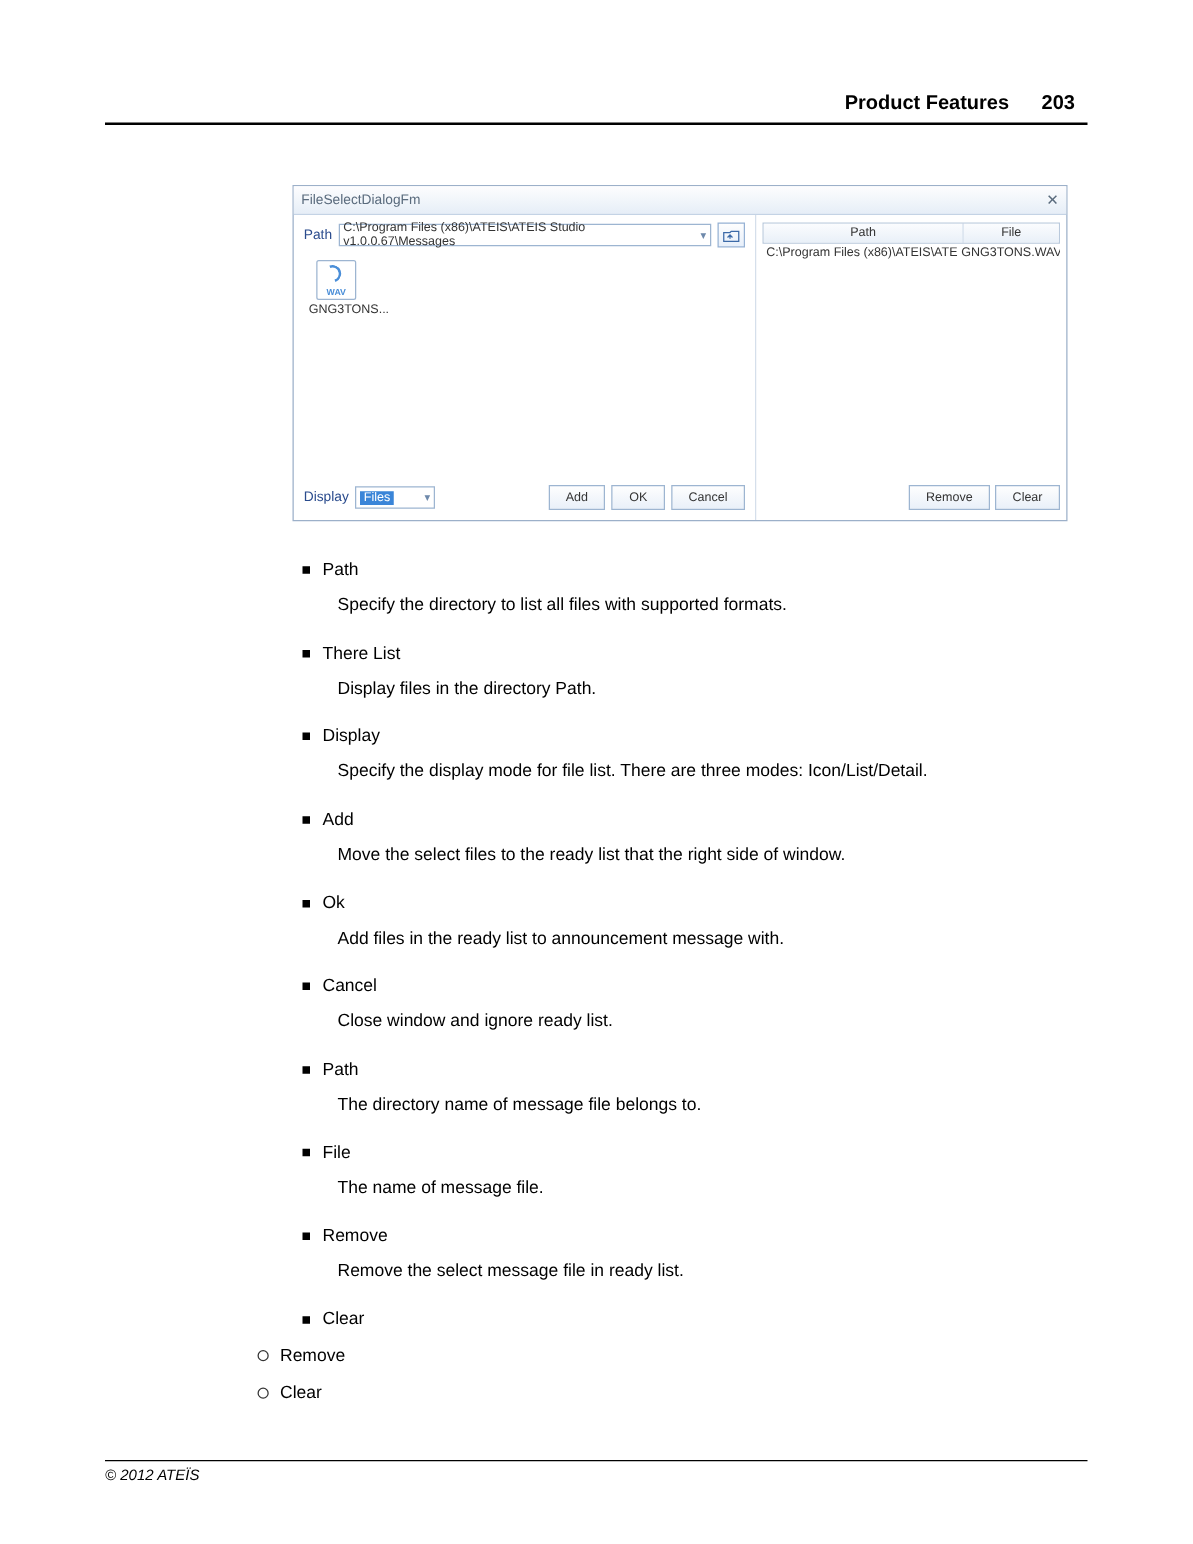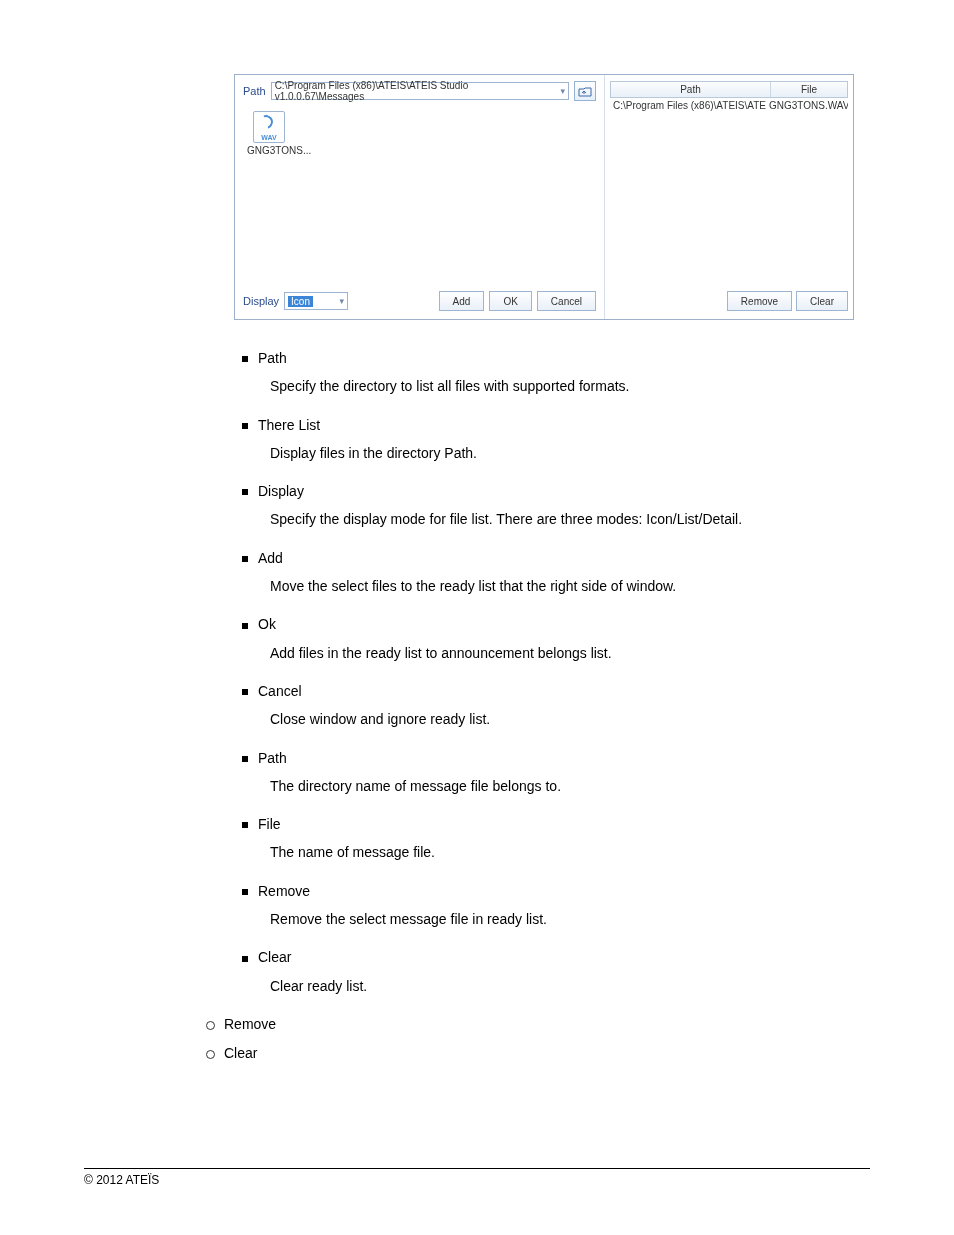--- a/index.html
+++ b/index.html
@@ -40,29 +40,37 @@
   .td.f{flex:0 0 76px}
   .rl{flex:1;min-height:170px}
   .rbot{display:flex;justify-content:flex-end;gap:4px;margin-top:6px}
   .list{margin:28px 0 0 158px;font-size:14px;line-height:1.45}
   .li{margin-bottom:9px}
   .bsq{display:inline-block;width:6px;height:6px;background:#000;vertical-align:middle;margin-right:10px;margin-left:0}
   .bo{display:inline-block;width:7px;height:7px;border:1px solid #333;border-radius:50%;vertical-align:middle;margin-right:9px;margin-left:-32px}
   .term{display:inline}
   .desc{margin:8px 0 18px 28px}
   .o-item{margin-left:-4px;margin-bottom:9px}
-  .ftr{position:absolute;left:84px;right:84px;bottom:48px;border-top:1.5px solid #000;padding-top:4px;font-size:12px}
+  .ftr{position:absolute;left:84px;right:84px;bottom:48px;border-top:1.5px solid #000;padding-top:4px;font-style:italic;font-size:12px}
 </style>
 </head>
 <body>
 
 <div class="page">
+  <div class="hdr">
+    <span class="hdr-title">Product Features</span>
+    <span class="hdr-page">203</span>
+  </div>
 
   <div class="dialog-wrap">
     <div class="dialog">
+      <div class="dl-title">
+        <span>FileSelectDialogFm</span>
+        <span class="x">✕</span>
+      </div>
       <div class="dl-body">
         <div class="left">
           <div class="path-row">
             <span class="path-lbl">Path</span>
             <div class="path-input">
               <span>C:\Program Files (x86)\ATEIS\ATEIS Studio v1.0.0.67\Messages</span>
               <span class="dd">▾</span>
             </div>
             <div class="up-btn">
               <svg width="14" height="12" viewBox="0 0 14 12">
@@ -73,21 +81,21 @@
           </div>
           <div class="file-area">
             <div class="file-ico">
               <div class="wav"></div>
               <span>GNG3TONS...</span>
             </div>
           </div>
           <div class="bot-row">
             <span class="disp-lbl">Display</span>
             <div class="disp-sel">
-              <span class="val">Icon</span>
+              <span class="val">Files</span>
               <span class="dd">▾</span>
             </div>
             <div class="spacer"></div>
             <div class="btn">Add</div>
             <div class="btn">OK</div>
             <div class="btn">Cancel</div>
           </div>
         </div>
         <div class="right">
           <div class="tbl-hdr">
@@ -107,25 +115,25 @@
         </div>
       </div>
     </div>
   </div>
 
   <div class="list">
     <div class="li"><span class="bsq"></span><span class="term">Path</span><div class="desc">Specify the directory to list all files with supported formats.</div></div>
     <div class="li"><span class="bsq"></span><span class="term">There List</span><div class="desc">Display files in the directory Path.</div></div>
     <div class="li"><span class="bsq"></span><span class="term">Display</span><div class="desc">Specify the display mode for file list. There are three modes: Icon/List/Detail.</div></div>
     <div class="li"><span class="bsq"></span><span class="term">Add</span><div class="desc">Move the select files to the ready list that the right side of window.</div></div>
-    <div class="li"><span class="bsq"></span><span class="term">Ok</span><div class="desc">Add files in the ready list to announcement belongs list.</div></div>
+    <div class="li"><span class="bsq"></span><span class="term">Ok</span><div class="desc">Add files in the ready list to announcement message with.</div></div>
     <div class="li"><span class="bsq"></span><span class="term">Cancel</span><div class="desc">Close window and ignore ready list.</div></div>
     <div class="li"><span class="bsq"></span><span class="term">Path</span><div class="desc">The directory name of message file belongs to.</div></div>
     <div class="li"><span class="bsq"></span><span class="term">File</span><div class="desc">The name of message file.</div></div>
     <div class="li"><span class="bsq"></span><span class="term">Remove</span><div class="desc">Remove the select message file in ready list.</div></div>
-    <div class="li"><span class="bsq"></span><span class="term">Clear</span><div class="desc">Clear ready list.</div></div>
+    <div class="li"><span class="bsq"></span><span class="term">Clear</span></div>
 
     <div class="li o-item"><span class="bo"></span><span class="term">Remove</span></div>
     <div class="li o-item"><span class="bo"></span><span class="term">Clear</span></div>
   </div>
 
   <div class="ftr">© 2012 ATEÏS</div>
 </div>
 
 </body></html>

